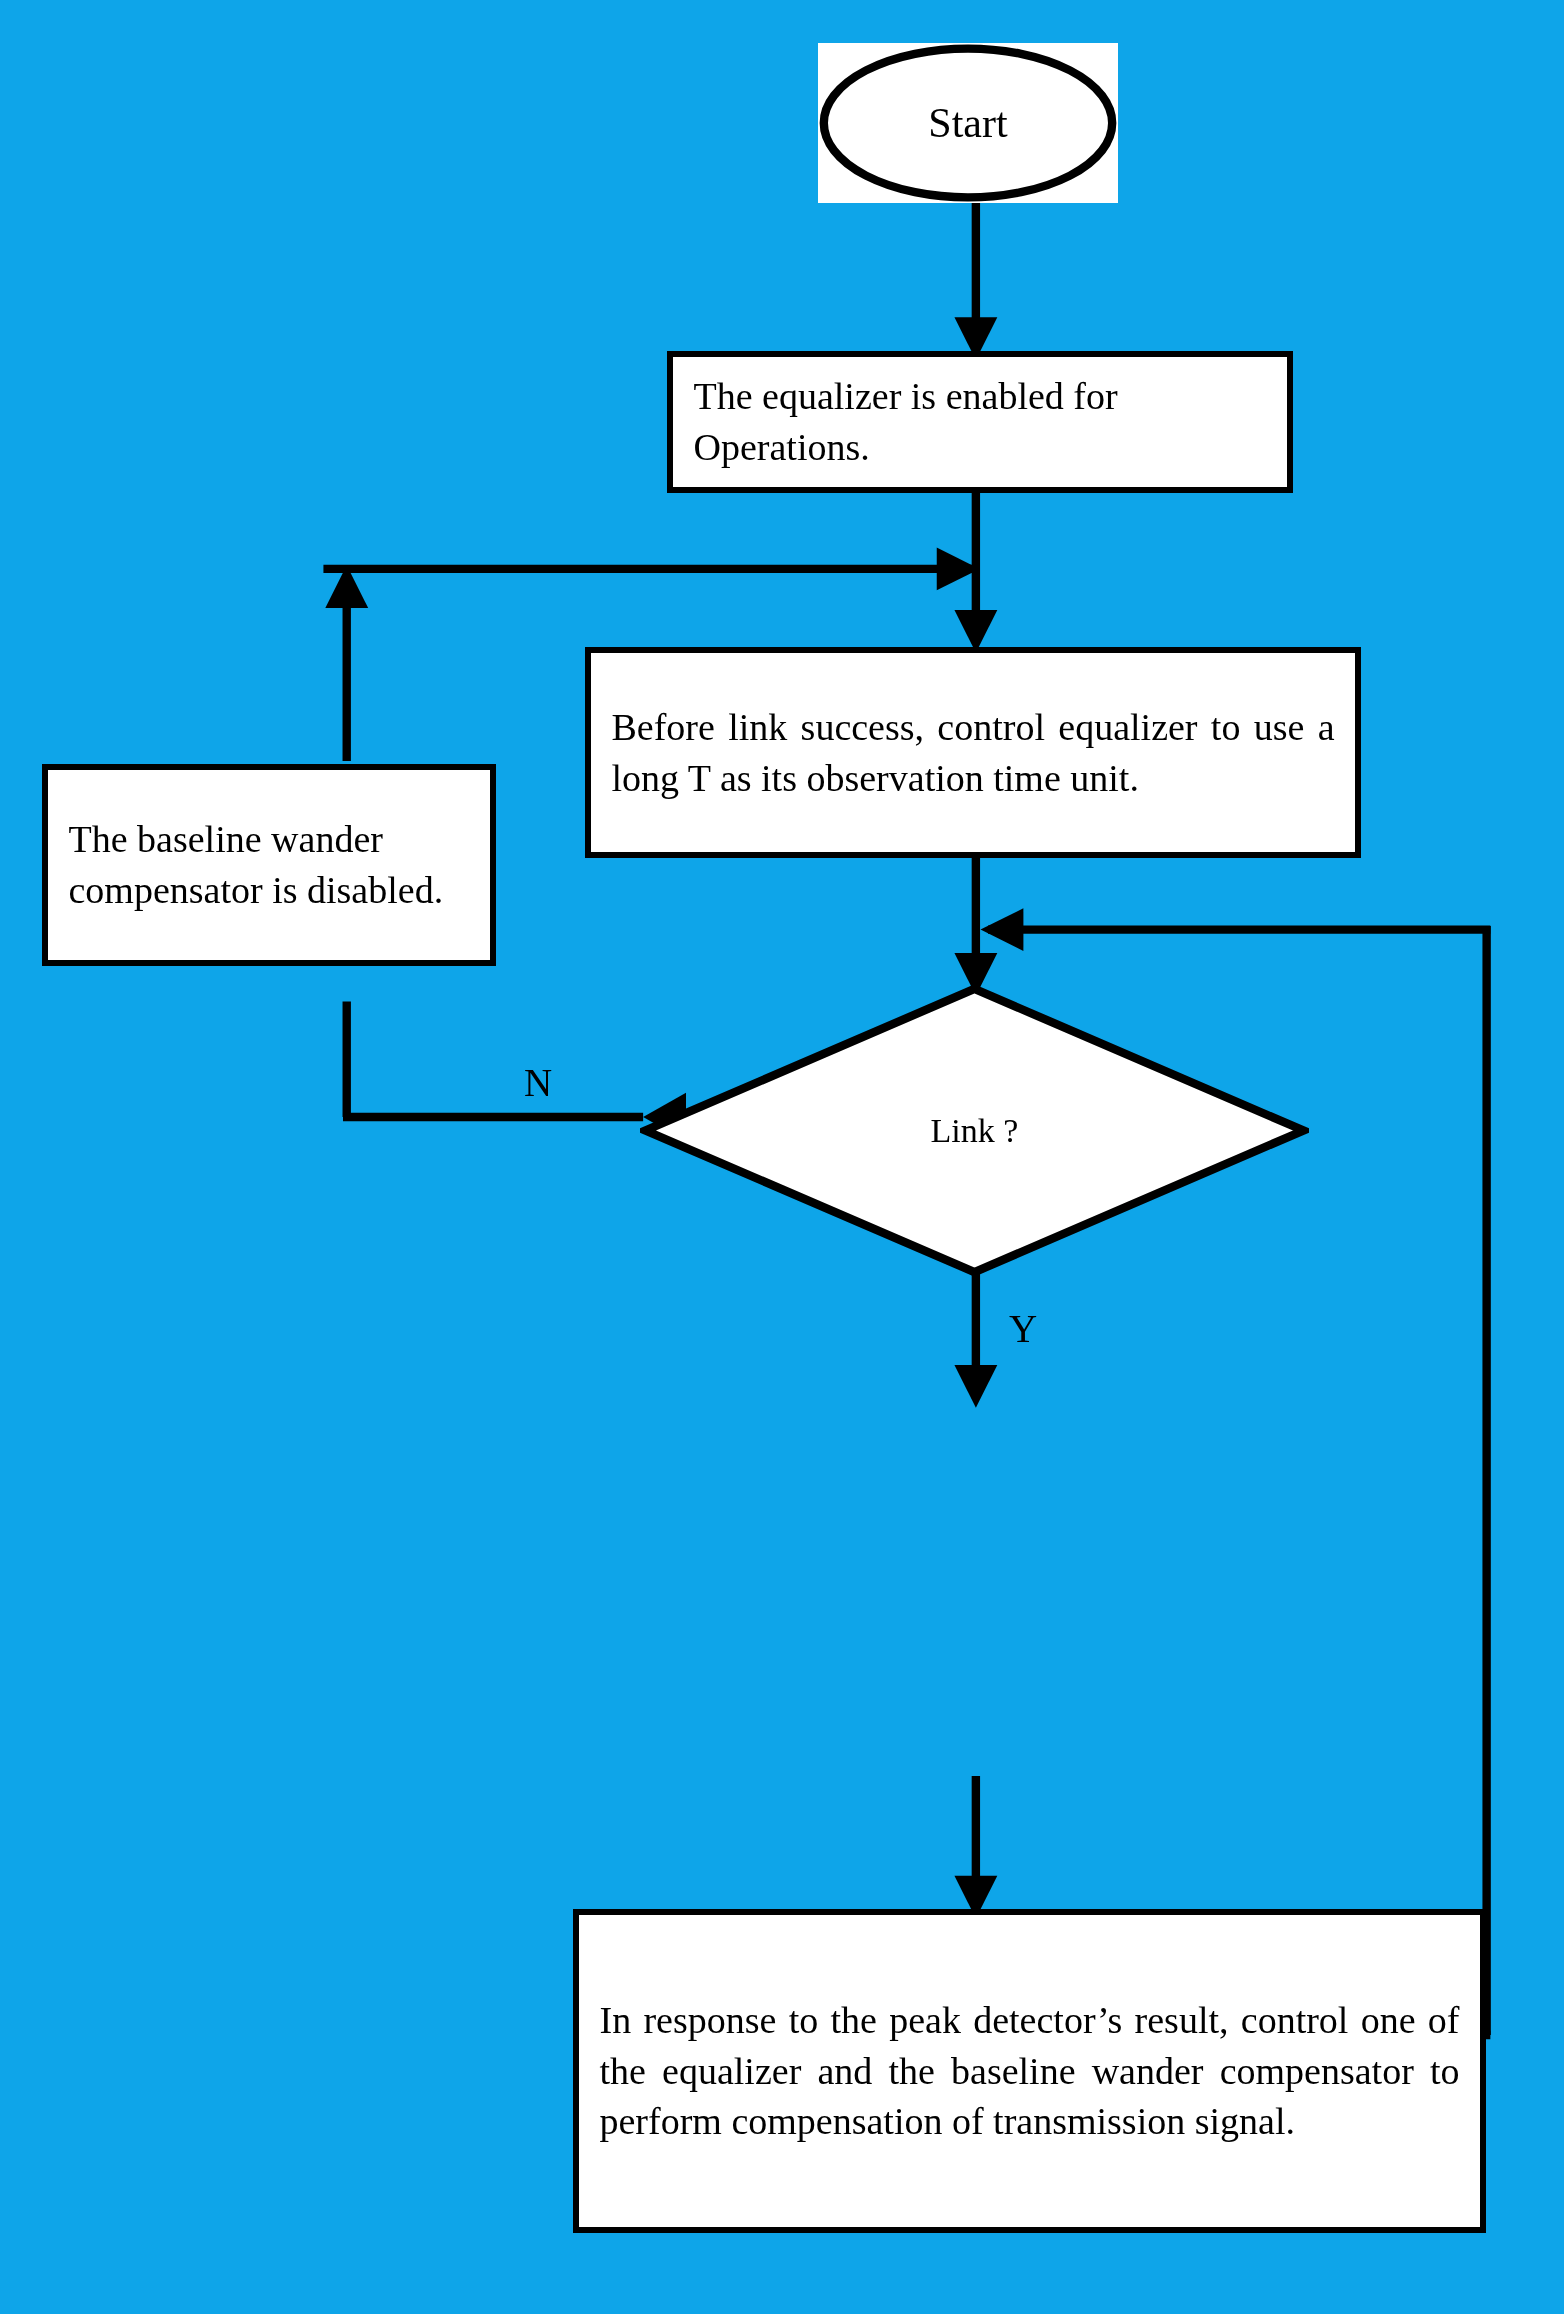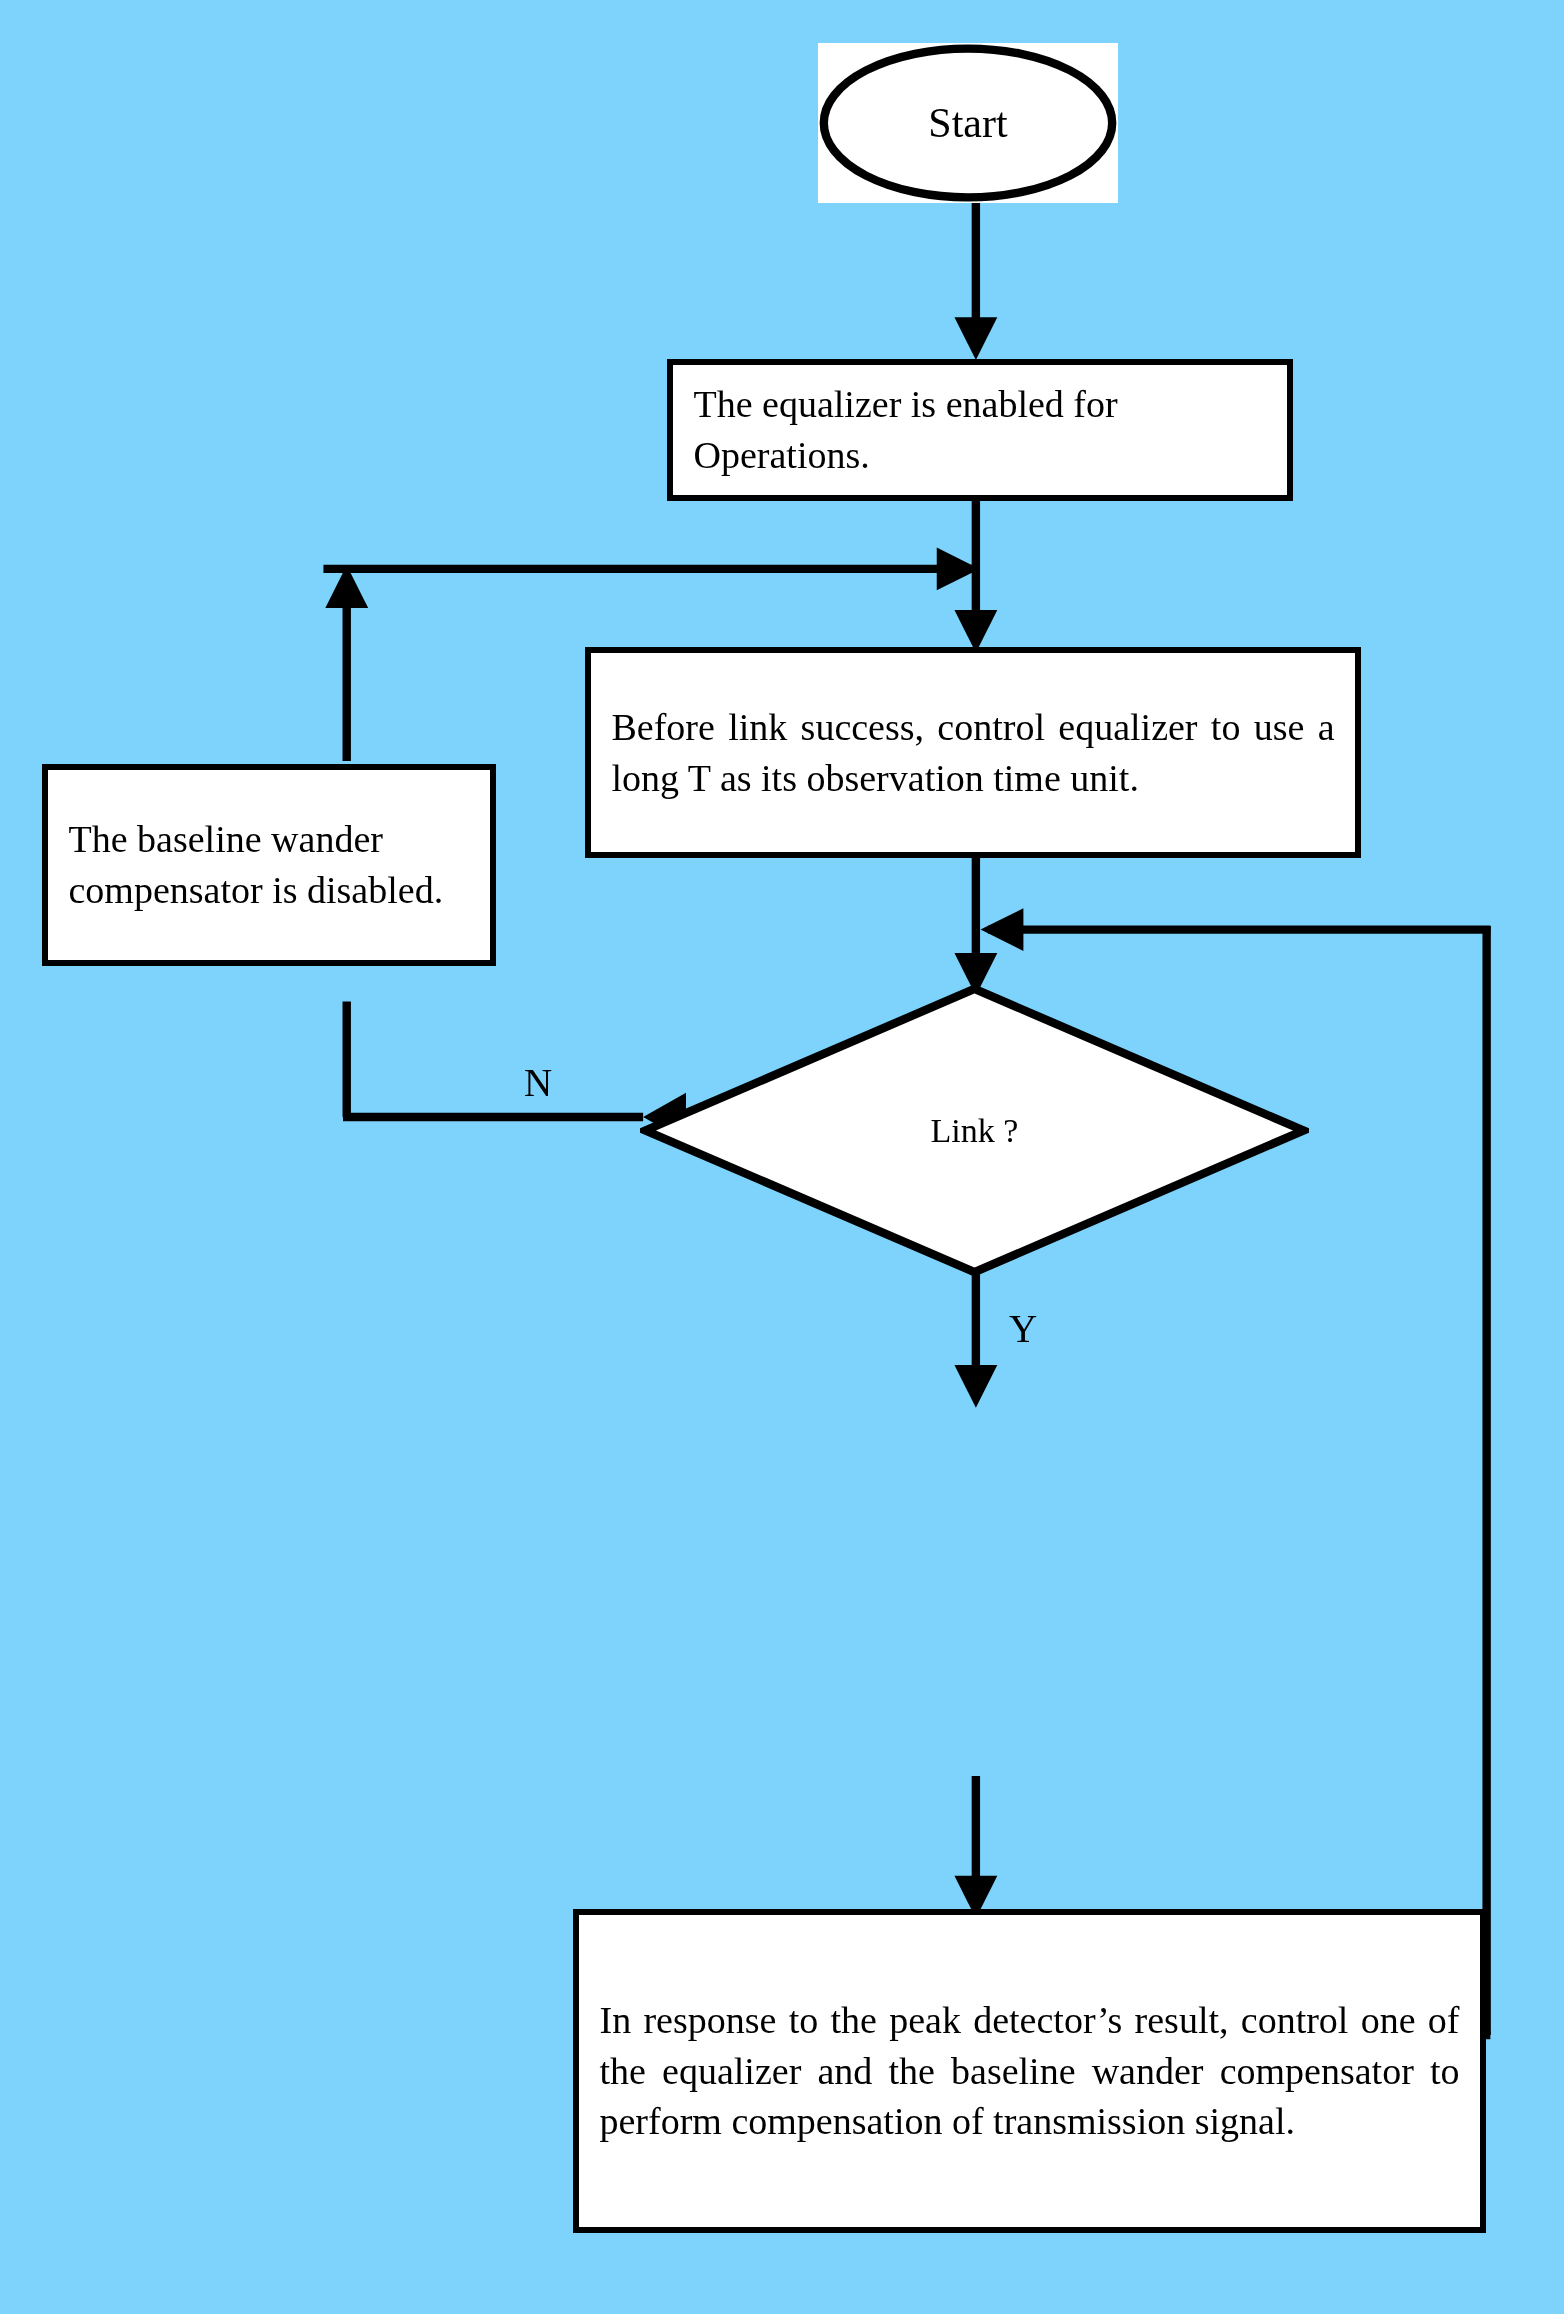--- a/index.html
+++ b/index.html
@@ -4,21 +4,21 @@
 <style>
   html, body {
     margin: 0;
     padding: 0;
     background: #ffffff;
   }
   #page {
     position: relative;
     width: 1564px;
     height: 2315px;
-    background: #7dd3fc;
+    background: #0ea5e9;
     overflow: hidden;
     font-family: "Liberation Serif", "DejaVu Serif", serif;
     color: #000000;
   }
   svg.edges {
     position: absolute;
     left: 0;
     top: 0;
     width: 1564px;
     height: 2315px;
@@ -138,21 +138,21 @@
     </g>
   </svg>
 
   <div class="node terminal" style="left:818px; top:43px; width:300px; height:160px;">
     <svg width="300" height="160" viewBox="0 0 322 172">
       <ellipse cx="161" cy="86" rx="155" ry="80" fill="#ffffff" stroke="#000000" stroke-width="9"></ellipse>
     </svg>
     <span class="txt">Start</span>
   </div>
 
-  <div class="node proc" style="left:667px; top:351px; width:626px; height:142px;margin-top:8px;">
+  <div class="node proc" style="left:667px; top:351px; width:626px; height:142px;">
     <div class="txt">The equalizer is enabled for Operations.</div>
   </div>
 
   <div class="node proc" style="left:585px; top:647px; width:776px; height:211px;justify-content:center;">
     <div class="txt justify">Before link success, control equalizer to use a long T as its observation time unit.</div>
   </div>
 
   <div class="node proc" style="left:42px; top:764px; width:454px; height:202px;">
     <div class="txt">The baseline wander compensator is disabled.</div>
   </div>

